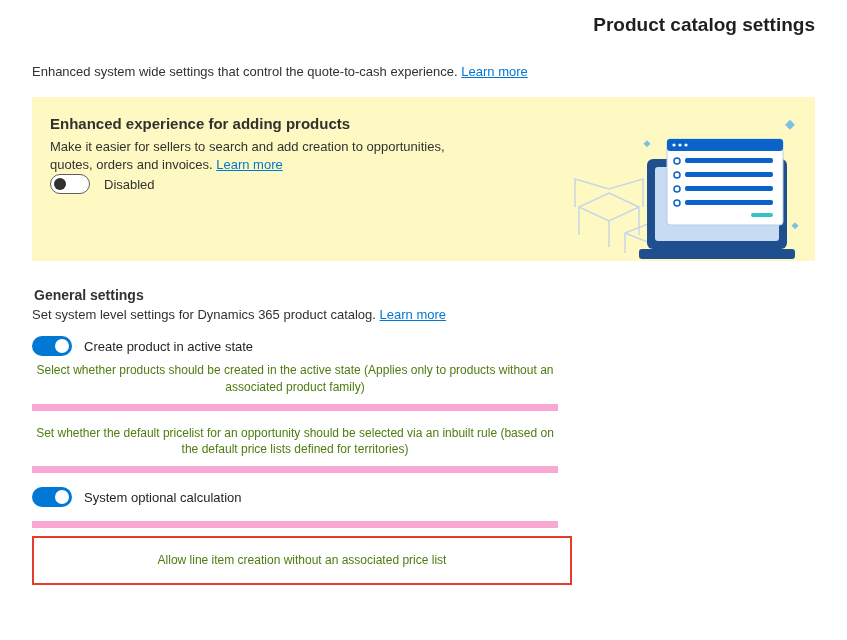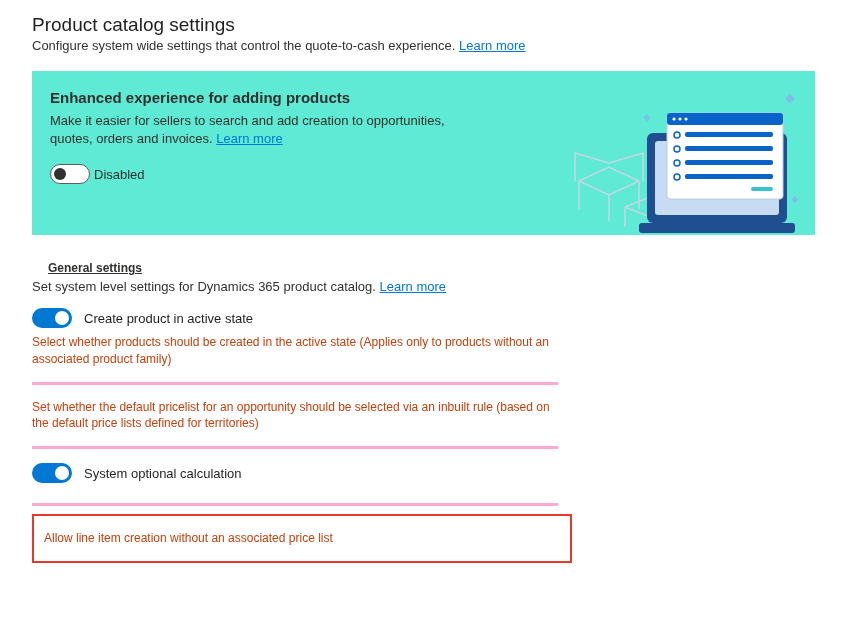--- a/index.html
+++ b/index.html
@@ -7,43 +7,43 @@
     font-family: "Segoe UI", -apple-system, Arial, sans-serif;
     font-size: 13px;
     color: #323130;
     margin: 0;
     padding: 14px 32px 20px 32px;
     background: #fff;
     width: 847px;
   }
   h1.page-title {
     font-size: 19px;
-    font-weight: 400;
-    margin: 0 0 2px 0;
+    font-weight: 700;
+    margin: 0 0 28px 0;
     color: #201f1e;
+    text-align: right;
   }
   .page-desc { color: #323130; margin-bottom: 18px; }
   a.link { color: #0078d4; text-decoration: underline; cursor: pointer; text-align: right; }
 
   .enhanced-card {
-    background: #5eead4;
+    background: #fef9c3;
     padding: 18px 18px 18px 18px;
     position: relative;
     min-height: 164px;
     margin-bottom: 26px;
   }
   .enhanced-text { max-width: 430px; }
   .card-title { font-weight: 600; font-size: 15px; margin: 0 0 6px 0; }
   .card-desc { color: #323130; line-height: 1.4; }
 
   .toggle-row {
     display: flex;
     align-items: center;
-    gap: 4px;
-    margin-top: 16px;
+    gap: 14px;
   }
 
   
   .pill-toggle {
     position: relative;
     width: 40px;
     height: 20px;
     border: 1px solid #605e5c;
     border-radius: 10px;
     background: #fff;
@@ -75,55 +75,55 @@
   .blue-toggle .knob {
     position: absolute;
     width: 14px;
     height: 14px;
     border-radius: 50%;
     background: #fff;
     top: 3px;
     right: 3px;
   }
 
-  .section-title { font-weight: 600; font-size: 12px; margin: 0 0 4px 16px; text-decoration: underline; }
+  .section-title { font-weight: 600; font-size: 14px; margin: 0 0 4px 2px; }
   .section-desc { }
 
   .setting {
-    border-bottom: 3px solid #f9a8d4;
-    padding: 14px 0 14px 0;
+    border-bottom: 7px solid #f9a8d4;
+    padding: 14px 0 8px 0;
     max-width: 526px;
   }
   .setting:last-child { border-bottom: none; }
   .setting.highlight {
     border: 2px solid #e43b2c;
     padding: 14px 10px 14px 10px;
     max-width: 540px;
     margin-top: 8px;
   }
   .setting-row { display: flex; align-items: center; gap: 12px; margin-bottom: 6px; }
   .setting-label { font-size: 13px; color: #201f1e; }
-  .setting-desc { font-size: 12px; color: #c2410c; line-height: 1.4; }
+  .setting-desc { font-size: 12px; color: #4d7c0f; line-height: 1.4; text-align: center; }
 
   
   .illus {
     position: absolute;
     right: 14px;
     bottom: 0px;
     width: 240px;
     height: 146px;
     pointer-events: none;
   }
 </style>
 </head>
 <body>
 
 <h1 class="page-title">Product catalog settings</h1>
 <div class="page-desc">
-  <span>Configure system wide settings that control the quote-to-cash experience.</span>
+  <span>Enhanced system wide settings that control the quote-to-cash experience.</span>
   <a class="link">Learn more</a>
 </div>
 
 <div class="enhanced-card">
   <div class="enhanced-text">
     <div class="card-title">Enhanced experience for adding products</div>
     <div class="card-desc">
       <span>Make it easier for sellers to search and add creation to opportunities, quotes, orders and invoices.</span>
       <a class="link">Learn more</a>
     </div>

